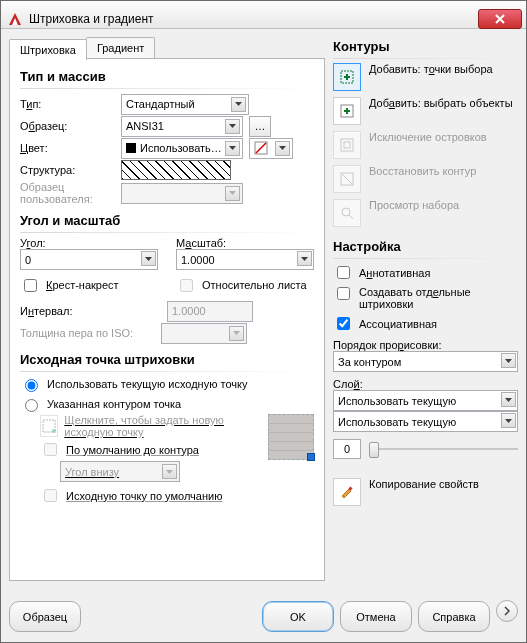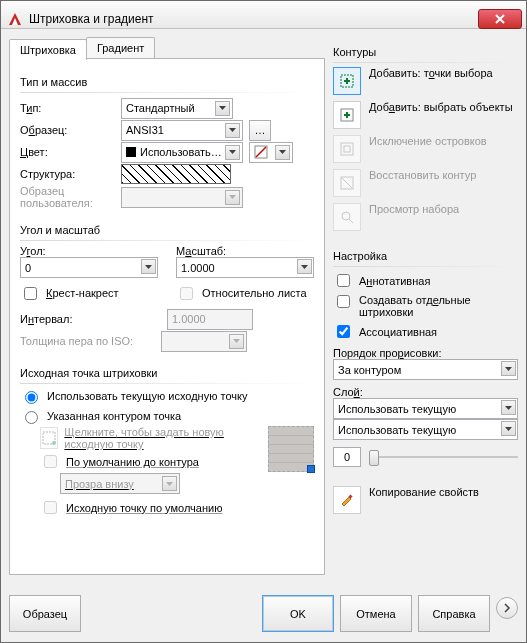--- a/index.html
+++ b/index.html
@@ -9,21 +9,21 @@
   .titlebar .appicon { width:16px; height:16px; margin-right:6px; display:flex; }
   .titlebar .title { flex:1; font-size:12px; }
   .closebtn { width:44px; height:20px; background:linear-gradient(#e67, #c9302c); border:1px solid #8b1f1f; border-radius:3px; color:#fff; display:flex; align-items:center; justify-content:center; font-size:12px; font-weight:bold; text-shadow:0 -1px 0 rgba(0,0,0,.4);}
   .body { flex:1; display:flex; padding:8px 8px 2px 8px; gap:8px; overflow:hidden;}
   .leftcol { width:316px; display:flex; flex-direction:column; }
   .rightcol { flex:1; display:flex; flex-direction:column; gap:4px; min-width:0;}
   .tabs { display:flex; position:relative; z-index:2; }
   .tab { padding:4px 10px 4px 10px; border:1px solid #b5b5b5; border-bottom:none; background:#f7f7f7; margin-right:-1px; border-radius:2px 2px 0 0; }
   .tab.active { background:#fff; position:relative; top:2px; }
   .panel { flex:1; border:1px solid #b5b5b5; background:#fff; padding:8px 10px 6px 10px; overflow:hidden; display:flex; flex-direction:column; gap:6px;}
-  .group-title { font-size:11px; margin:9px 0 4px 0; }
+  .group-title { font-size:13px; margin:2px 0 4px 0;font-weight:bold; }
   .hr { height:1px; background:linear-gradient(to right, #d8d8d8, transparent); margin:0 0 4px 0;}
   .row { display:flex; align-items:center; gap:6px; min-height:22px;}
   .lbl { width:95px; }
   .lbl.disabled, .disabled { color:#9a9a9a; }
   .u { text-decoration: underline; }
   select.sel, .combo, input.txt { height:21px; border:1px solid #abadb3; background:#fff; padding:0 4px; }
   .combo { display:flex; align-items:center; justify-content:space-between; width:122px; position:relative; padding-right:18px;}
   .combo .arrow, .selwrap .arrow { position:absolute; right:2px; top:2px; width:15px; height:15px; border:1px solid #b0b0b0; background:linear-gradient(#f6f6f6,#dedede); display:flex; align-items:center; justify-content:center; }
   .arrow svg { width:7px; height:4px; }
   .smallbtn { width:22px; height:21px; border:1px solid #abadb3; background:linear-gradient(#fdfdfd,#e9e9e9); display:flex; align-items:center; justify-content:center;}
@@ -34,21 +34,21 @@
   select.sel { -webkit-appearance:none; appearance:none; padding-right:20px; }
   .chk { display:flex; align-items:center; gap:6px; }
   .chk input { width:13px; height:13px; }
   .radio { display:flex; align-items:center; gap:6px; }
   .iconbtn { width:28px; height:28px; border:1px solid #cfcfcf; background:#fff; display:flex; align-items:center; justify-content:center; }
   .iconbtn.sel { border:1px solid #3399ff; background:#e6f2fb; }
   .rrow { display:flex; gap:8px; align-items:flex-start; margin-bottom:6px;}
   .rlink { color:#000; }
   .rlink.disabled { color:#9a9a9a; }
   .footer { display:flex; justify-content:flex-end; align-items:center; padding:6px 8px 10px 8px; gap:6px;}
-  .btn { height:37px; min-width:72px; padding:0 12px; border:1px solid #acacac; background:linear-gradient(#fdfdfd,#e6e6e6); border-radius:0; display:flex; align-items:center; justify-content:center;margin-top:12px;}
+  .btn { height:31px; min-width:72px; padding:0 12px; border:1px solid #acacac; background:linear-gradient(#fdfdfd,#e6e6e6); border-radius:10px; display:flex; align-items:center; justify-content:center;margin-top:12px;}
   .btn.default { border:1px solid #5b9dd9; box-shadow:inset 0 0 0 1px #a8cdee;}
   .roundbtn { width:22px; height:22px; border:1px solid #acacac; border-radius:11px; background:linear-gradient(#fdfdfd,#e5e5e5); display:flex; align-items:center; justify-content:center;}
   .previewbox { width:46px; height:46px; border:1px dashed #9aa; background:repeating-linear-gradient(0deg,#c9c5c2 0 8px,#b8b3af 8px 9px),repeating-linear-gradient(90deg,transparent 0 14px,#b8b3af 14px 15px); margin-left:auto; position:relative;}
   .previewbox::after{content:"";position:absolute;right:-2px;bottom:-2px;width:6px;height:6px;background:#1e6fd6;border:1px solid #0a4a9a;}
   .slider { flex:1; height:20px; position:relative; }
   .slider .track { position:absolute; left:0; right:0; top:9px; height:2px; background:#c8c8c8; }
   .slider .thumb { position:absolute; left:0; top:3px; width:10px; height:16px; background:linear-gradient(#fafafa,#dcdcdc); border:1px solid #9c9c9c; border-radius:2px;}
   .numbox { width:28px; height:20px; border:1px solid #abadb3; background:#fff; display:flex; align-items:center; justify-content:center;}
   .indent { margin-left:20px;text-decoration:underline; }
   .txtnarrow { width:86px; }
@@ -80,21 +80,21 @@
         <div class="tab active">Штриховка</div>
         <div class="tab">Градиент</div>
       </div>
       <div class="panel">
 
         <div>
           <div class="group-title">Тип и массив</div>
           <div class="hr"></div>
           <div class="row">
             <div class="lbl"><span>Т</span><span class="u">и</span><span>п:</span></div>
-            <div class="combo" style="width:112px">
+            <div class="combo" style="width:128px">
               <span>Стандартный</span>
               <span class="arrow">
                   <svg viewBox="0 0 7 4">
                     <path d="M0 0 L3.5 4 L7 0 Z" fill="#404040"></path>
                   </svg>
                 </span>
             </div>
           </div>
           <div class="row">
             <div class="lbl"><span>О</span><span class="u">б</span><span>разец:</span></div>
@@ -226,21 +226,21 @@
                     </svg>
                 </div>
                 <span class="disabled" style="line-height:12px">Щелкните, чтобы задать новую исходную точку</span>
               </div>
               <label class="chk indent disabled" style="margin-top:2px">
                   <input type="checkbox" disabled="" style="">
                   <span>По умолчанию до контура</span>
                 </label>
               <div class="indent" style="margin-top:2px;margin-left:40px">
                 <div class="combo disabled" style="width:120px;background:#f4f4f4">
-                  <span class="disabled">Прозра внизу</span>
+                  <span class="disabled">Угол внизу</span>
                   <span class="arrow">
                       <svg viewBox="0 0 7 4">
                         <path d="M0 0 L3.5 4 L7 0 Z" fill="#b0b0b0"></path>
                       </svg>
                     </span>
                 </div>
               </div>
               <label class="chk indent disabled" style="margin-top:4px">
                   <input type="checkbox" disabled="" style="">
                   <span>Исходную точку по умолчанию</span>

